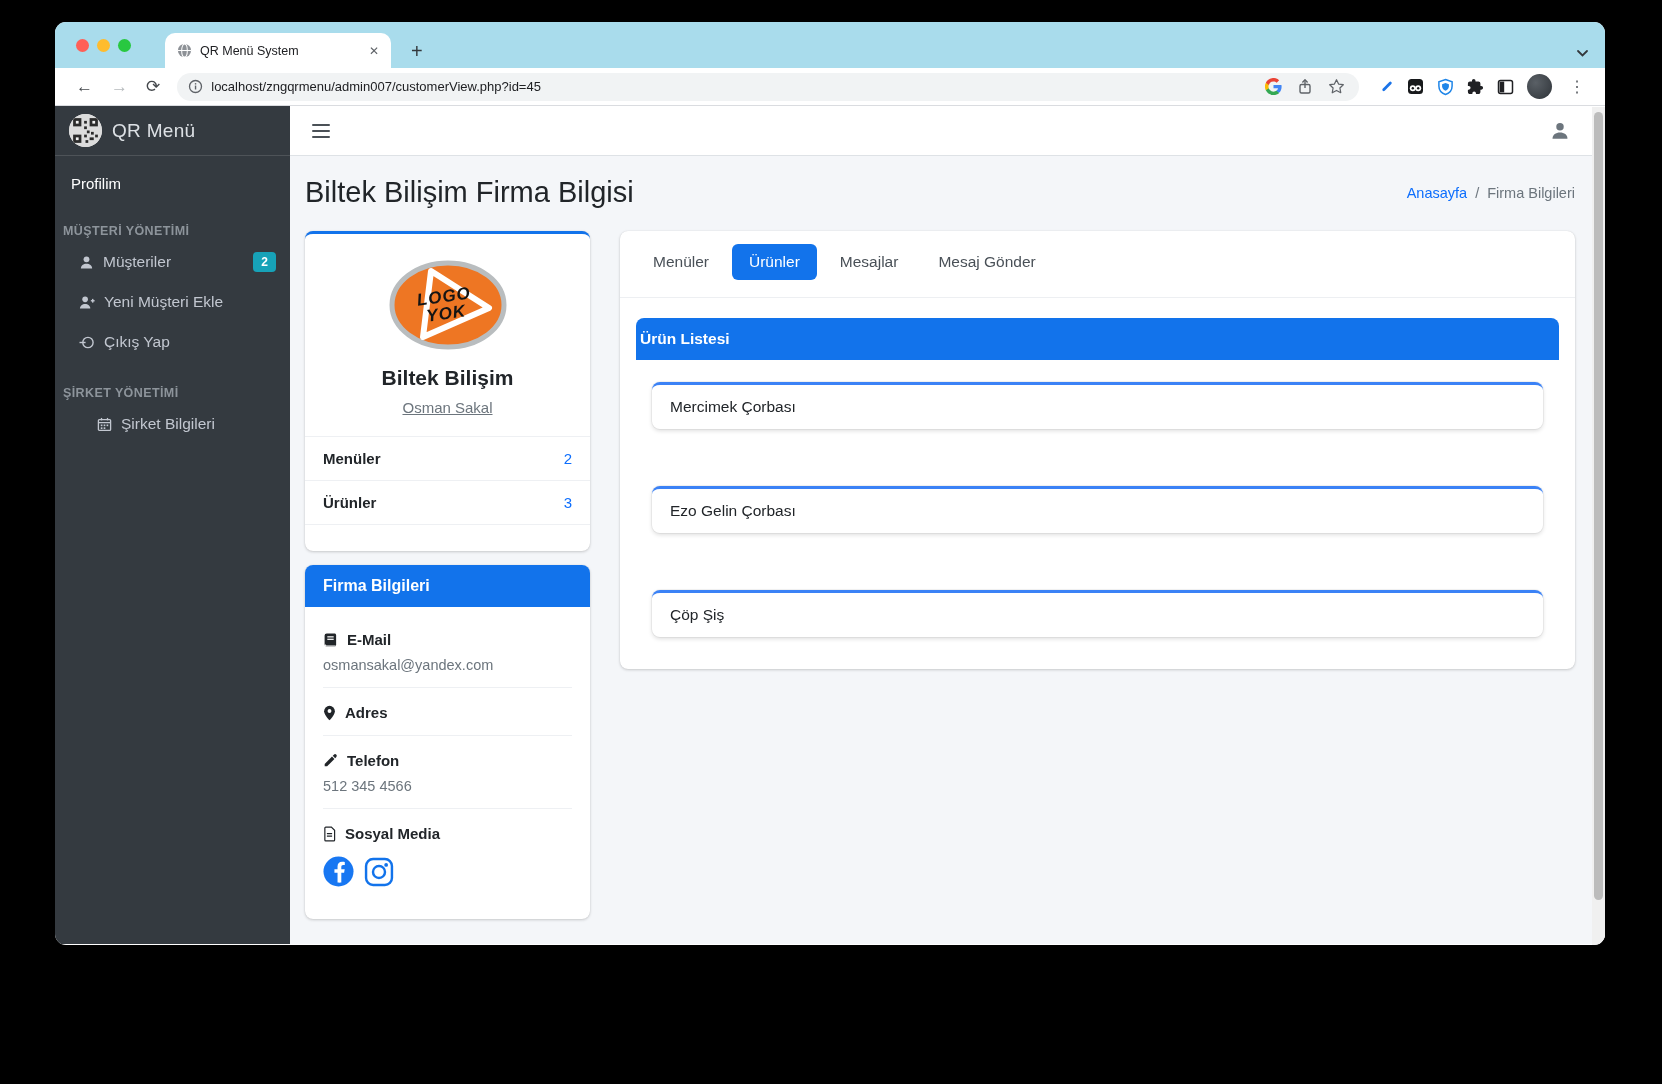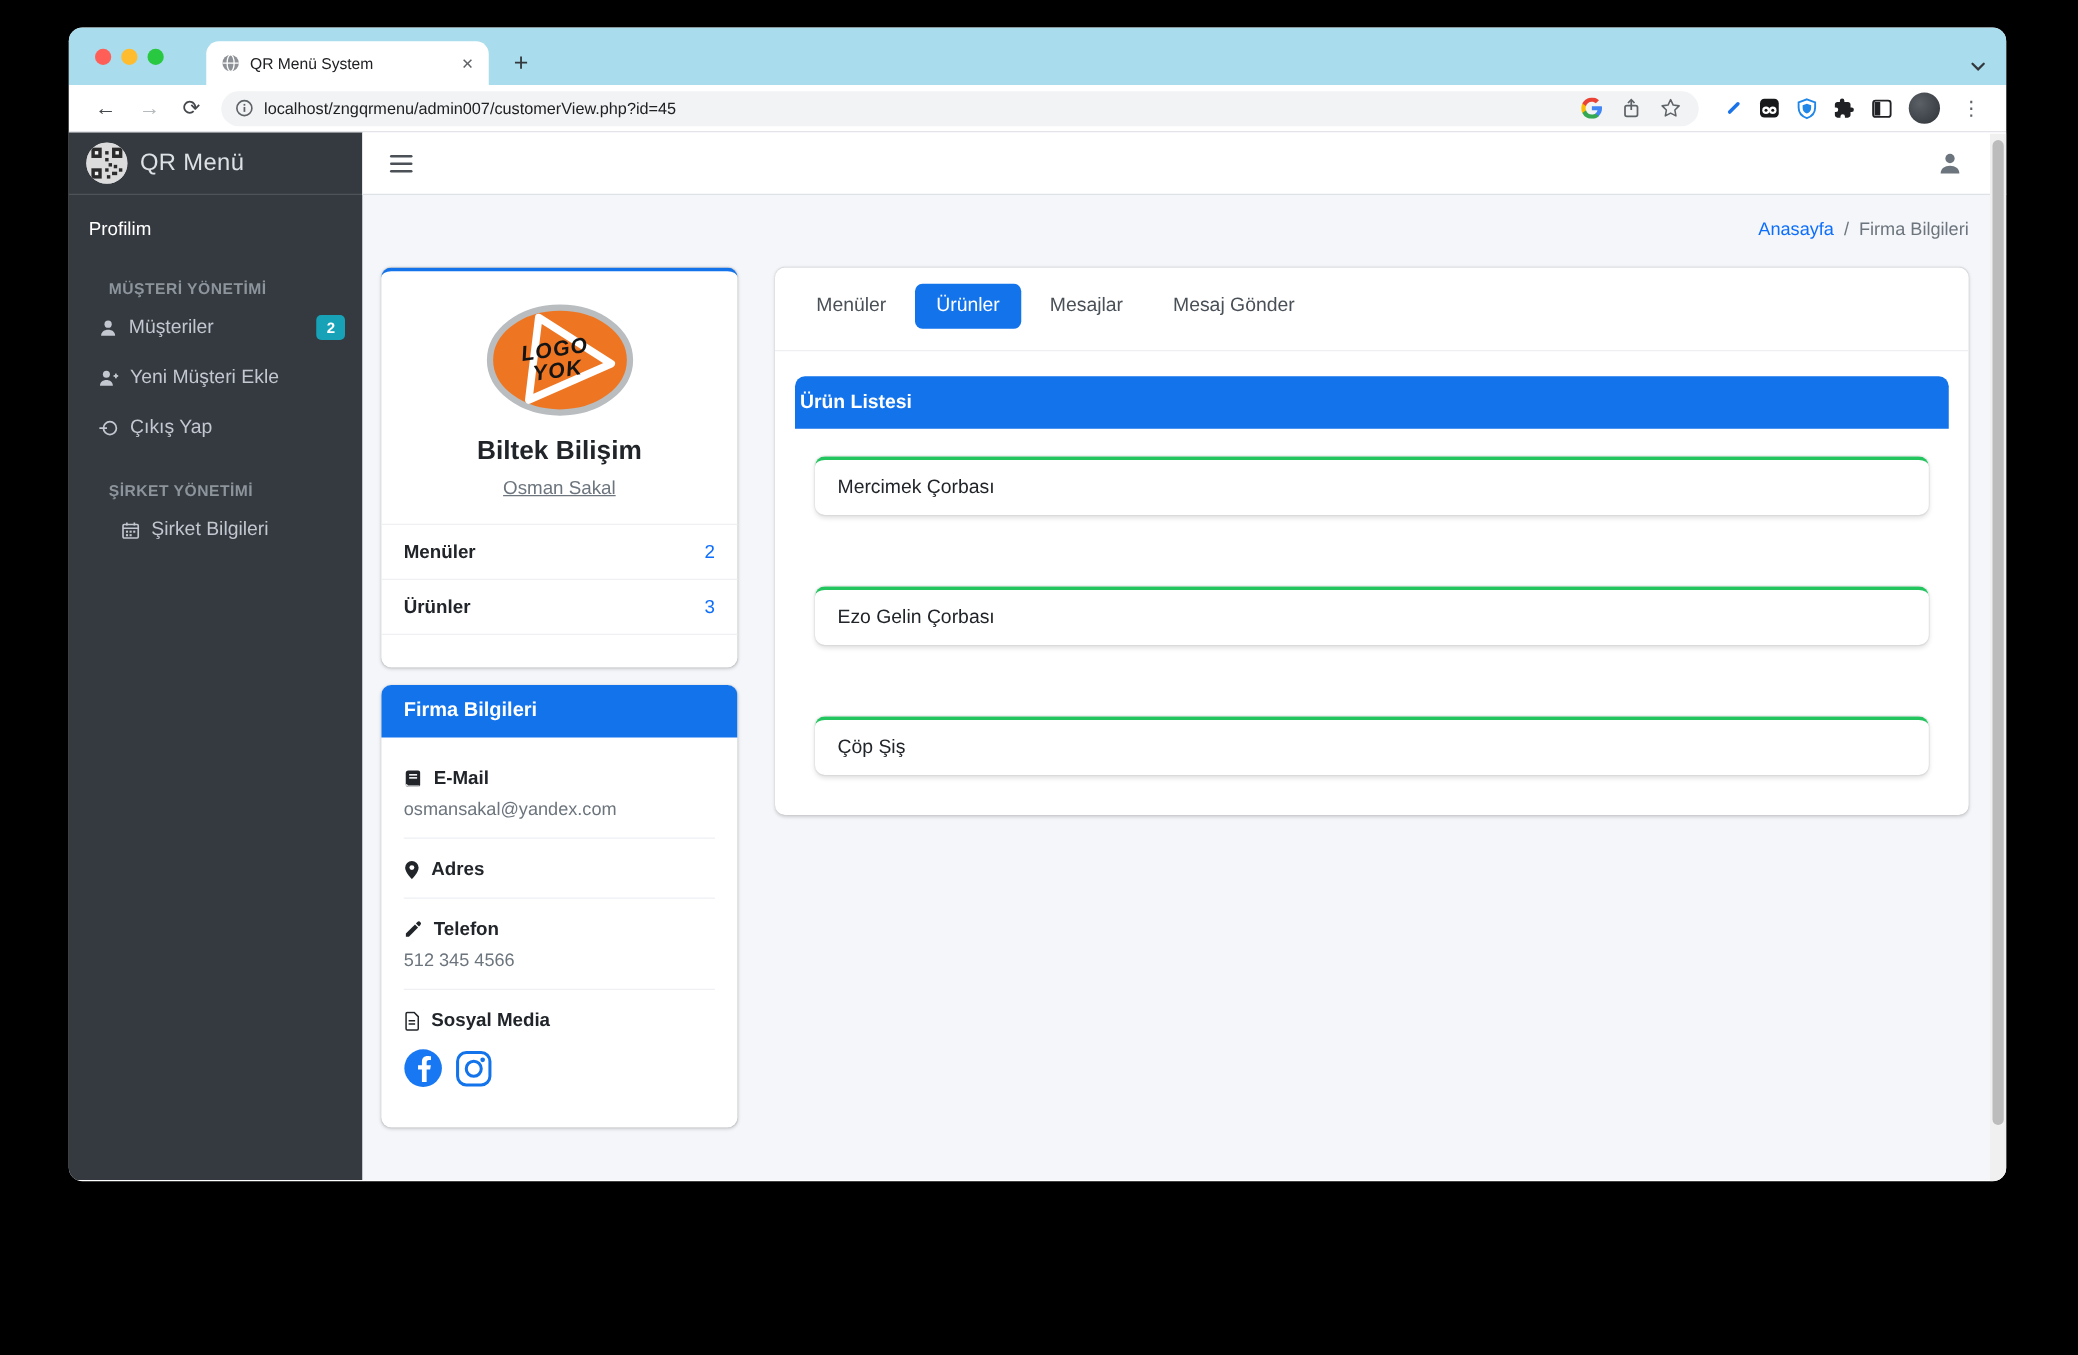--- a/index.html
+++ b/index.html
@@ -31,21 +31,21 @@
   .dots { font-size:16px; color:#5f6368; padding:0 4px; letter-spacing:0; }
 
   
   .app { display:flex; height:838px; position:relative; }
 
   .sidebar { width:235px; background:#343a40; flex:none; display:flex; flex-direction:column; }
   .brand { height:50px; display:flex; align-items:center; gap:10px; padding:0 14px; border-bottom:1px solid rgba(255,255,255,.13); }
   .brand-logo { width:33px; height:33px; border-radius:50%; overflow:hidden; background:#e8e8e8; flex:none; }
   .brand-text { color:#dde1e5; font-size:19px; font-weight:300; letter-spacing:.3px; }
   .profilim { color:#fff; font-size:15px; padding:19px 16px 8px; }
-  .sb-section { color:#8d949b; font-size:12.5px; font-weight:bold; letter-spacing:.4px; padding:24px 32px 4px; }
+  .sb-section { color:#8d949b; font-size:12.5px; font-weight:bold; letter-spacing:.4px; padding:24px 8px 4px; }
   .sb-item { display:flex; align-items:center; gap:9px; color:#c2c7d0; font-size:15.5px; padding:11px 14px 11px 24px; position:relative; }
   .sb-item svg { flex:none; }
   .sb-item.child { padding-left:42px; }
   .badge { position:absolute; right:14px; top:50%; transform:translateY(-50%);
            background:#17a2b8; color:#fff; font-size:12px; font-weight:bold; padding:3px 8px; border-radius:4px; }
 
   .main { flex:1; display:flex; flex-direction:column; background:#f4f6f9; min-width:0; }
   .navbar { height:50px; background:#fff; border-bottom:1px solid #dee2e6; display:flex; align-items:center; padding:0 34px 0 18px; flex:none; }
   .burger { display:flex; flex-direction:column; gap:4px; padding:4px; }
   .burger span { width:18px; height:2px; background:#4b5157; border-radius:1px; }
@@ -84,21 +84,21 @@
   .f-value { font-size:14.5px; color:#6c757d; margin-top:9px; }
   .socials { display:flex; gap:10px; padding-top:14px; align-items:center; }
 
   
   .tabs-head { display:flex; align-items:center; gap:6px; padding:13px 16px 17px; border-bottom:1px solid #edeff2; }
   .tab-link { font-size:15.5px; color:#495057; padding:9px 17px; border-radius:6px; }
   .tab-link.active { background:#1273eb; color:#fff; }
   .tabs-body { padding:20px 16px 32px; }
   .list-head { background:#1273eb; color:#fff; font-size:15.5px; font-weight:600; padding:12px 4px; border-radius:8px 8px 0 0; }
   .items { padding:0 16px; }
-  .item { border-radius:8px; border-top:3px solid #22c55e; background:#fff; padding:13px 18px; font-size:15.5px; color:#212529;
+  .item { border-radius:8px; border-top:3px solid #3b82f6; background:#fff; padding:13px 18px; font-size:15.5px; color:#212529;
           box-shadow:0 0 0 1px rgba(0,0,0,.045), 0 2px 4px rgba(0,0,0,.13); margin-top:22px; }
   .item + .item { margin-top:57px; }
 
   
   .scrollbar { position:absolute; right:0; top:85px; bottom:0; width:13px; background:#f0f0f0; }
   .sb-thumb { position:absolute; left:2px; right:2px; top:5px; height:788px; background:#bcbcbc; border-radius:5px; }
 </style>
 </head>
 <body>
 
@@ -262,20 +262,21 @@
             <span></span>
           </div>
         <svg class="nb-user" width="22" height="22" viewBox="0 0 20 20" fill="#6c757d">
           <circle cx="10" cy="6.2" r="3.4"></circle>
             <path d="M3.2 17c0-3.6 3-5.6 6.8-5.6s6.8 2 6.8 5.6z"></path>
         </svg>
       </div>
 
       <div class="content">
         <div class="page-head">
+          <div class="page-title">Biltek Bilişim Firma Bilgisi</div>
           <div class="breadcrumb">
             <a class="bc-home" href="#">Anasayfa</a>
             <span class="bc-sep">/</span>
             <span class="bc-cur">Firma Bilgileri</span>
           </div>
         </div>
 
         <div class="cols">
 
           <div class="left-col">

